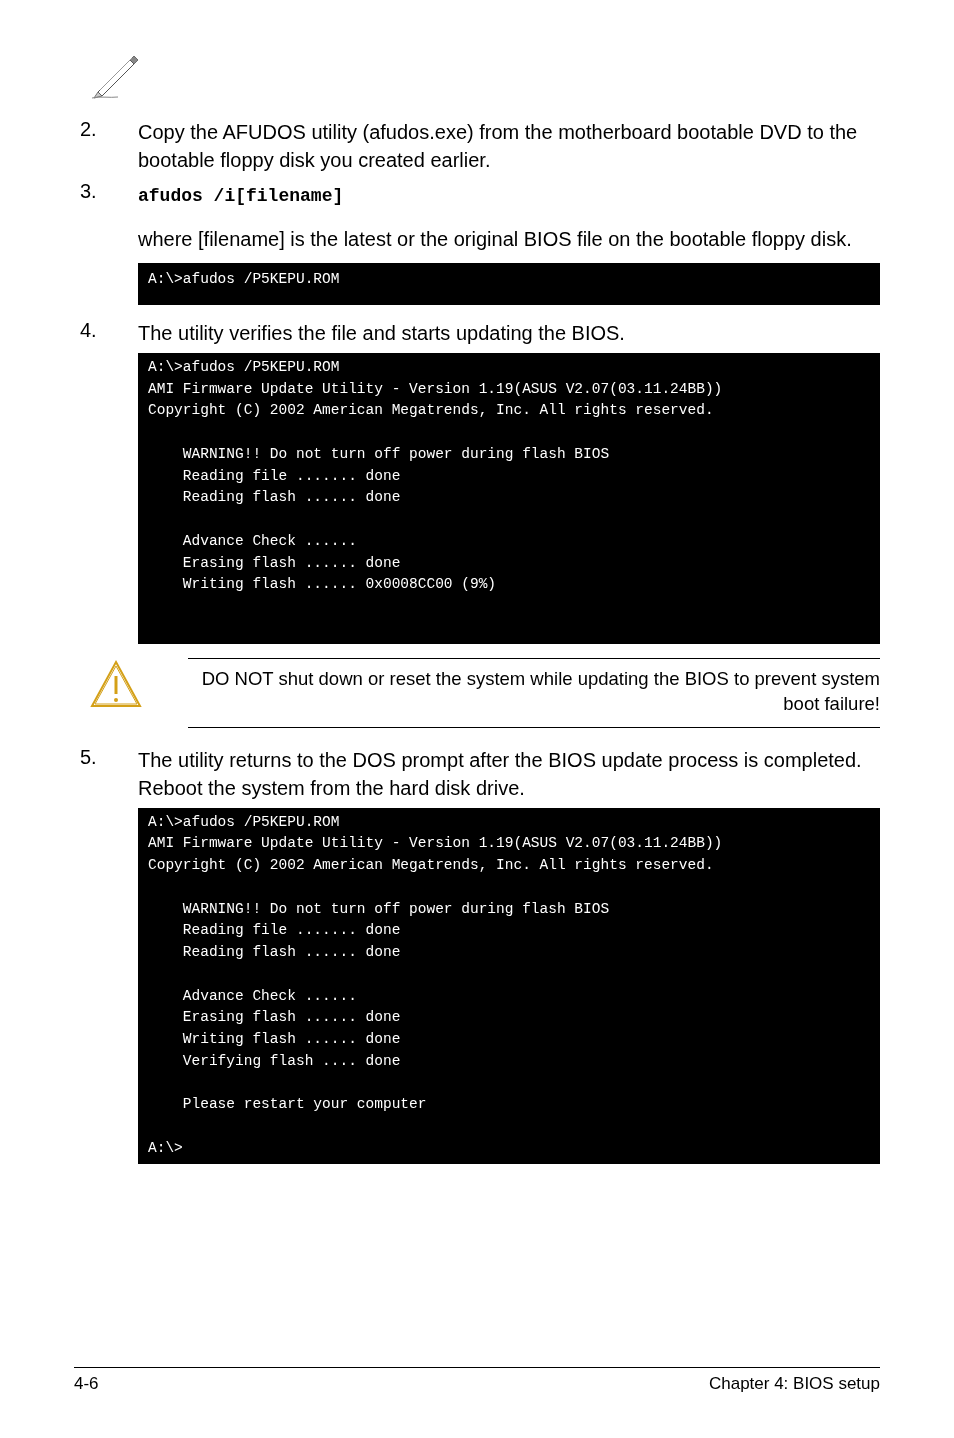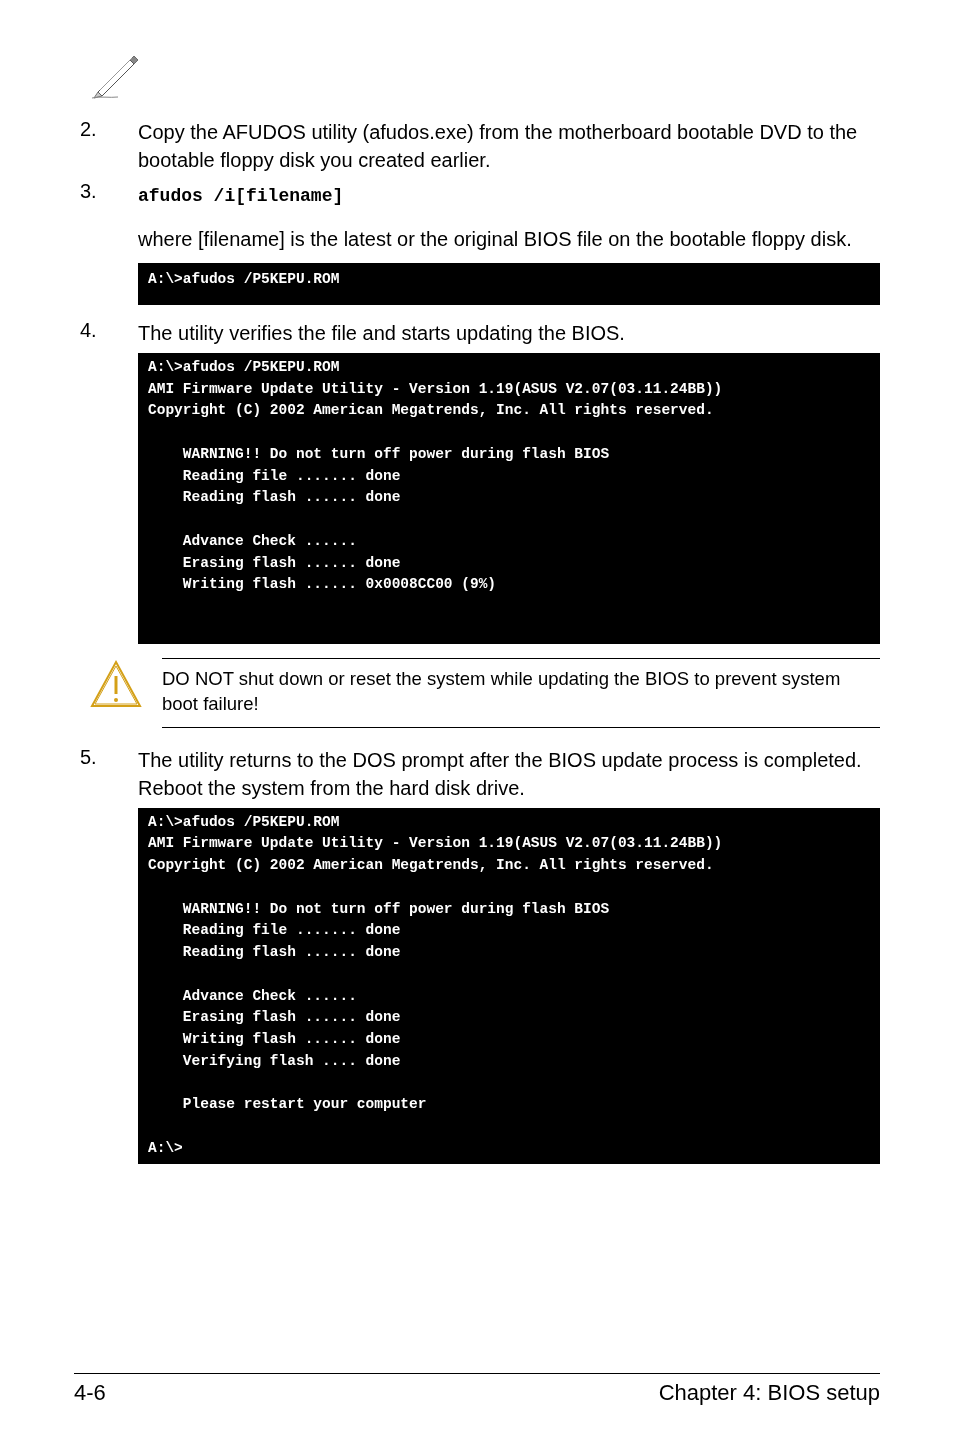--- a/index.html
+++ b/index.html
@@ -51,54 +51,55 @@
     font-weight: bold;
     font-size: 18px;
     display: block;
     margin-top: 4px;
     margin-bottom: 10px;
   }
   .terminal {
     background: #000;
     color: #fff;
     font-family: "Courier New", monospace;
-    font-weight: bold;
+    font-weight: normal;
     font-size: 14.5px;
     line-height: 1.5;
     padding: 4px 10px 4px 10px;
     margin: 6px 0 14px 64px;
     white-space: pre;
     overflow: hidden;
   }
   .terminal-short {
     padding: 6px 10px 14px 10px;
   }
   .warn-block {
     display: flex;
     align-items: flex-start;
     margin: 10px 0 18px 16px;
-    gap: 20px;
+    gap: 46px;
+    text-align: right;
   }
   .warn-text-container {
     flex: 1;
     border-top: 1px solid #000;
     border-bottom: 1px solid #000;
     padding: 8px 0 10px 0;
     font-size: 18.5px;
     line-height: 1.35;
   }
   .footer {
     position: absolute;
-    bottom: 32px;
+    bottom: 44px;
     left: 74px;
     right: 74px;
     border-top: 1px solid #000;
     display: flex;
     justify-content: space-between;
-    font-size: 22px;
+    font-size: 17px;
     padding-top: 6px;
   }
   .continuation {
     margin-left: 64px;
     font-size: 20px;
     line-height: 1.4;
     margin-bottom: 10px;
   }
 </style>
 </head>

